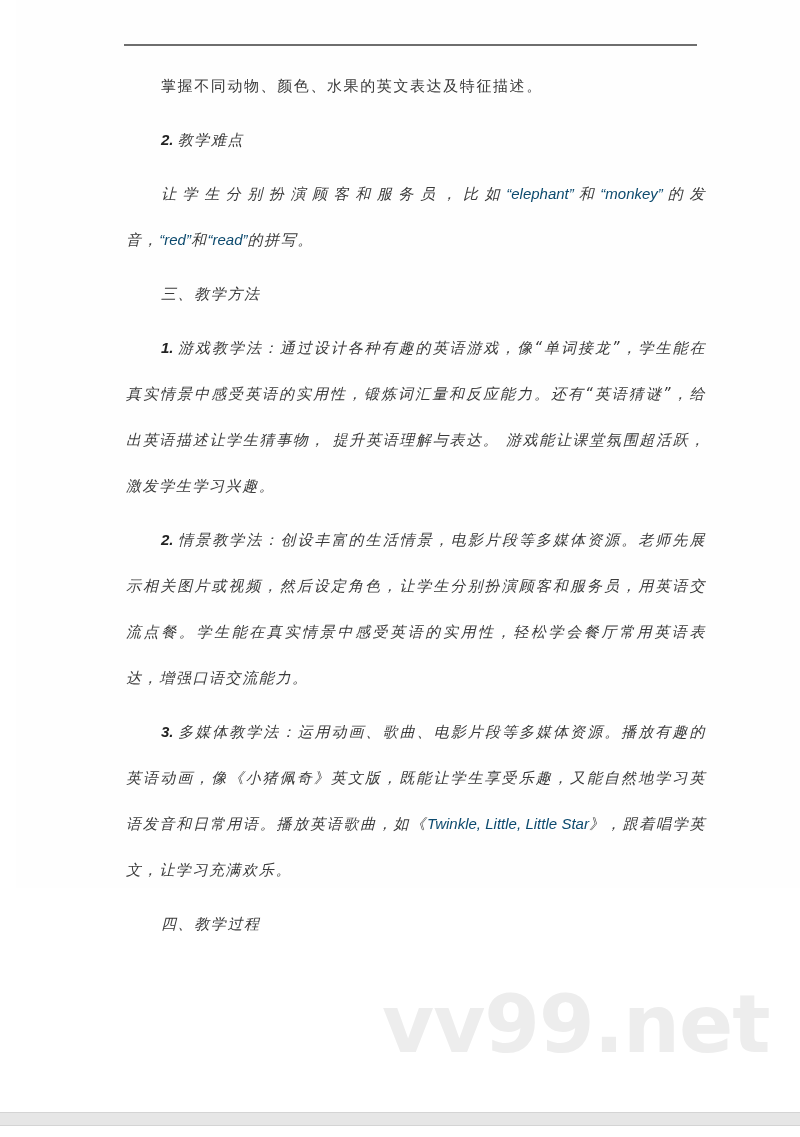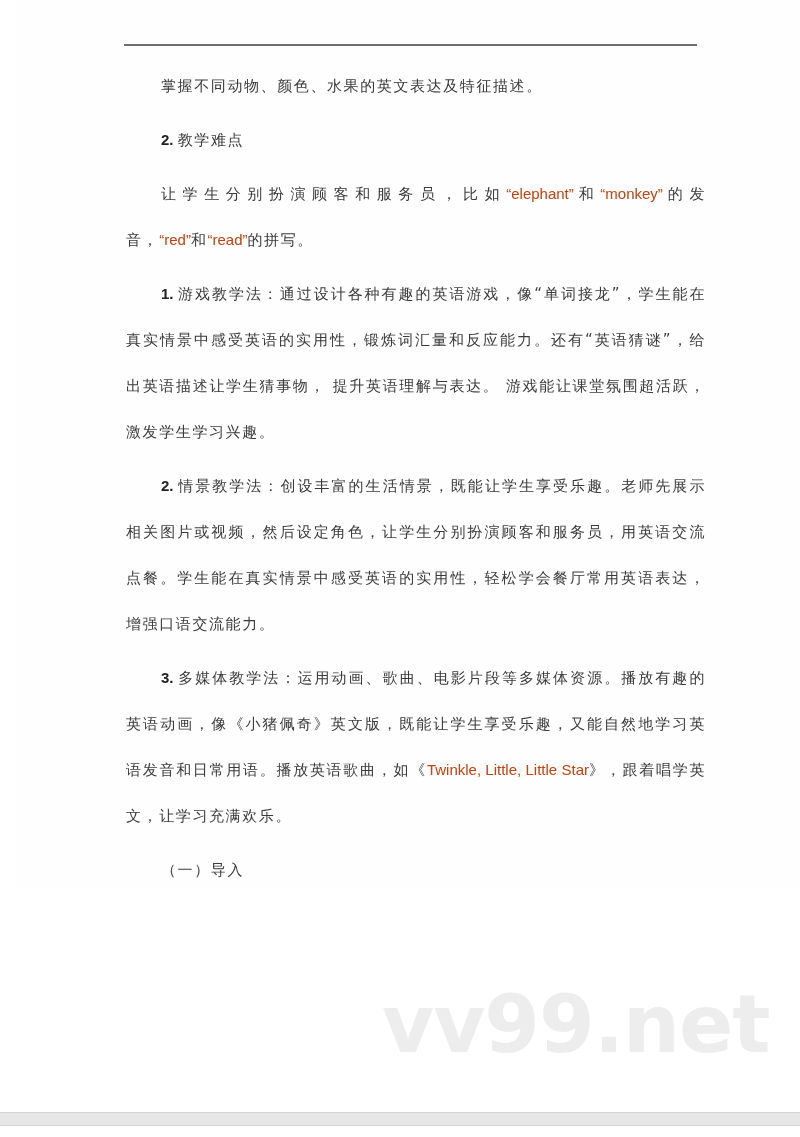--- a/index.html
+++ b/index.html
@@ -45,30 +45,31 @@
     margin: 0;
     color: #3a3a3a;
     text-align: justify;
     text-align-last: left;
   }
   .para.indent {
     text-indent: 35px;
   }
   .para.gap {
     margin-top: 8px;
+    font-style: italic;
   }
   .para .num {
     font-family: "Liberation Sans", sans-serif;
     font-weight: bold;
     color: #222;
     letter-spacing: 0;
   }
   .para .en {
     font-family: "Liberation Sans", sans-serif;
-    color: #c2410c;
+    color: #0c4a6e;
     letter-spacing: 0;
   }
   .watermark {
     position: absolute;
     left: 366px;
     top: 985px;
     font-family: "DejaVu Sans", sans-serif;
     font-weight: bold;
     font-size: 80px;
     color: #ededed;
@@ -98,23 +99,24 @@
 </head>
 <body>
 
 <div class="page">
   <div class="header-rule"></div>
 
   <div class="content">
     <p class="para indent"><span>掌握不同动物、颜色、水果的英文表达及特征描述。</span></p>
     <p class="para indent gap"><span class="num">2. </span><span>教学难点</span></p>
     <p class="para indent gap"><span>让学生分别扮演顾客和服务员，比如</span><span class="en">“elephant”</span><span>和</span><span class="en">“monkey”</span><span>的发音，</span><span class="en">“red”</span><span>和</span><span class="en">“read”</span><span>的拼写。</span></p>
+    <p class="para indent gap"><span>三、教学方法</span></p>
     <p class="para indent gap"><span class="num">1. </span><span>游戏教学法：通过设计各种有趣的英语游戏，像“单词接龙”，学生能在真实情景中感受英语的实用性，锻炼词汇量和反应能力。还有“英语猜谜”，给出英语描述让学生猜事物， 提升英语理解与表达。 游戏能让课堂氛围超活跃， 激发学生学习兴趣。</span></p>
-    <p class="para indent gap"><span class="num">2. </span><span>情景教学法：创设丰富的生活情景，既能让学生享受乐趣。老师先展示相关图片或视频，然后设定角色，让学生分别扮演顾客和服务员，用英语交流点餐。学生能在真实情景中感受英语的实用性，轻松学会餐厅常用英语表达，增强口语交流能力。</span></p>
+    <p class="para indent gap"><span class="num">2. </span><span>情景教学法：创设丰富的生活情景，电影片段等多媒体资源。老师先展示相关图片或视频，然后设定角色，让学生分别扮演顾客和服务员，用英语交流点餐。学生能在真实情景中感受英语的实用性，轻松学会餐厅常用英语表达，增强口语交流能力。</span></p>
     <p class="para indent gap"><span class="num">3. </span><span>多媒体教学法：运用动画、歌曲、电影片段等多媒体资源。播放有趣的英语动画，像《小猪佩奇》英文版，既能让学生享受乐趣，又能自然地学习英语发音和日常用语。播放英语歌曲，如《</span><span class="en">Twinkle, Little, Little Star</span><span>》，跟着唱学英文，让学习充满欢乐。</span></p>
-    <p class="para indent gap"><span>（一）导入</span></p>
+    <p class="para indent gap"><span>四、教学过程</span></p>
   </div>
 
   <div class="watermark">vv99.net</div>
 </div>
 
 <div class="bottom-band"></div>
 <div class="below-band"></div>
 
 </body></html>

